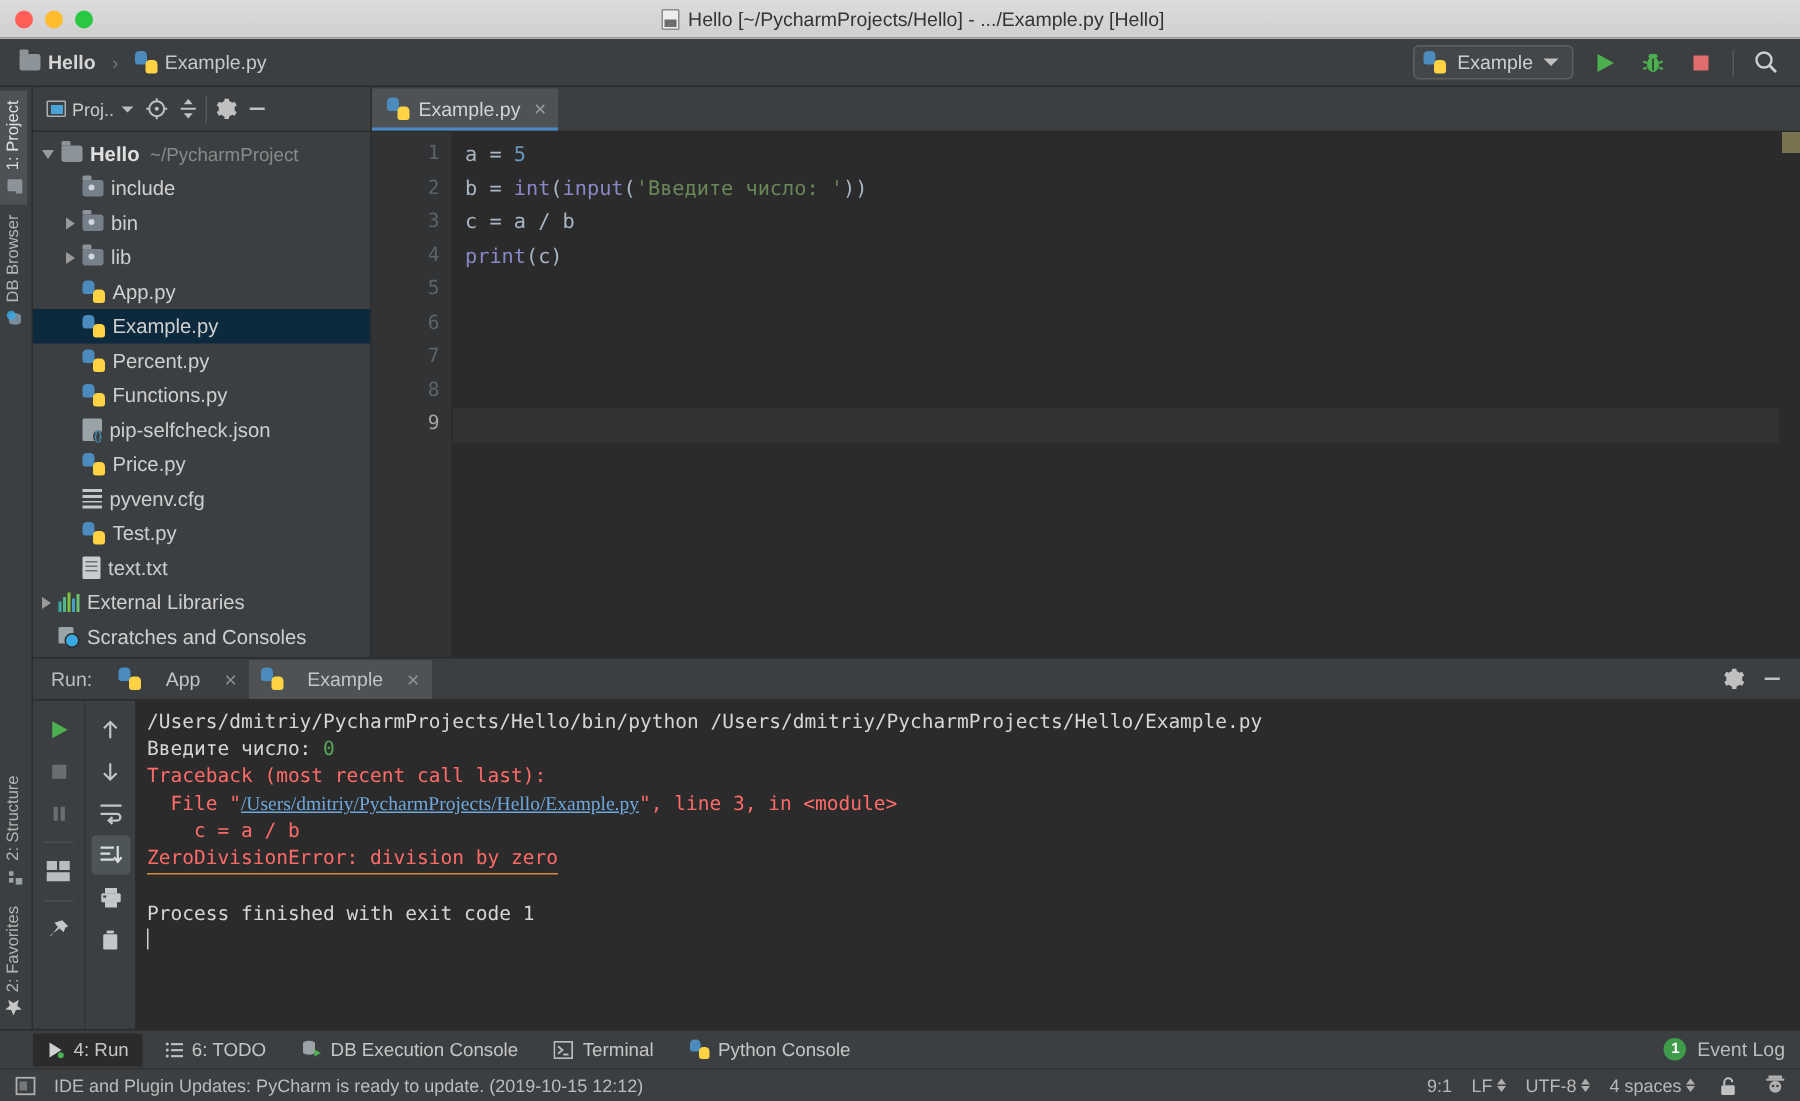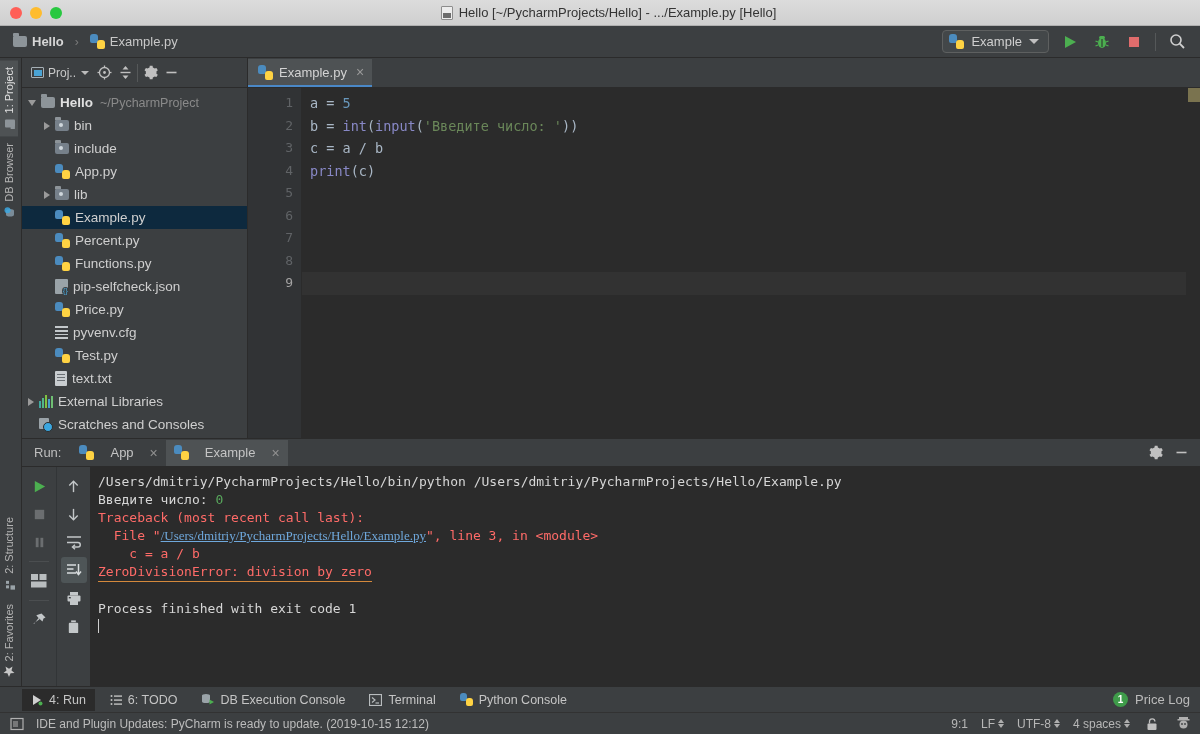--- a/index.html
+++ b/index.html
@@ -344,41 +344,41 @@
       </div>
 
       <div class="tree" id="tree">
           <div class="trow" style="padding-left: 6px;">
             <span class="tri down"></span>
             <span class="folder"></span>
             <span class="tlabel bold">Hello</span>
             <span class="tpath">~/PycharmProject</span>
           </div>
           <div class="trow" style="padding-left: 22px;">
+            <span class="tri hidden"></span>
+            <span class="folder dark"></span>
+            <span class="tlabel">include</span>
+          </div>
+          <div class="trow" style="padding-left: 22px;">
             <span class="tri"></span>
             <span class="folder dark"></span>
             <span class="tlabel">bin</span>
           </div>
           <div class="trow" style="padding-left: 22px;">
-            <span class="tri hidden"></span>
+            <span class="tri"></span>
             <span class="folder dark"></span>
-            <span class="tlabel">include</span>
+            <span class="tlabel">lib</span>
           </div>
           <div class="trow" style="padding-left: 22px;">
             <span class="tri hidden"></span>
             <span class="pyicon">
               <i class="b b1"></i>
               <i class="b b2"></i>
             </span>
             <span class="tlabel">App.py</span>
-          </div>
-          <div class="trow" style="padding-left: 22px;">
-            <span class="tri"></span>
-            <span class="folder dark"></span>
-            <span class="tlabel">lib</span>
           </div>
           <div class="trow sel" style="padding-left: 22px;">
             <span class="tri hidden"></span>
             <span class="pyicon">
               <i class="b b1"></i>
               <i class="b b2"></i>
             </span>
             <span class="tlabel">Example.py</span>
           </div>
           <div class="trow" style="padding-left: 22px;">
@@ -640,21 +640,21 @@
     </div>
     <div class="btab">
       <span class="pyicon" style="width:13px;height:13px">
           <i class="b b1" style="width:7px;height:8px"></i>
           <i class="b b2" style="width:7px;height:8px"></i>
         </span>
       <span>Python Console</span>
     </div>
     <div class="bottom-right">
       <span class="badge">1</span>
-      <span>Price Log</span>
+      <span>Event Log</span>
     </div>
   </div>
 
   <div class="statusbar" style="position:absolute;left:0;right:0;bottom:0;">
     <span class="hicon">
       <svg width="14" height="14" viewBox="0 0 14 14">
           <rect x="1" y="1.5" width="12" height="11" fill="none" stroke="#b0b0b0" stroke-width="1.2"></rect>
           <rect x="3" y="4" width="5" height="6" fill="#b0b0b0" opacity="0.5"></rect>
         </svg>
     </span>

